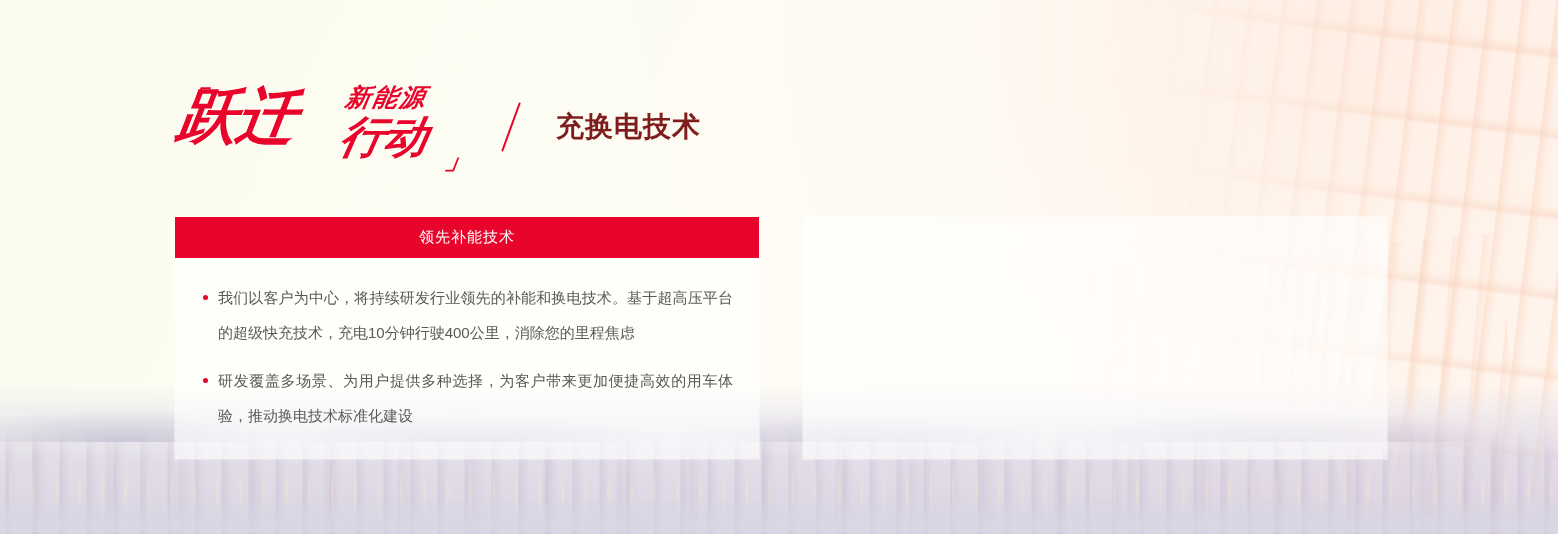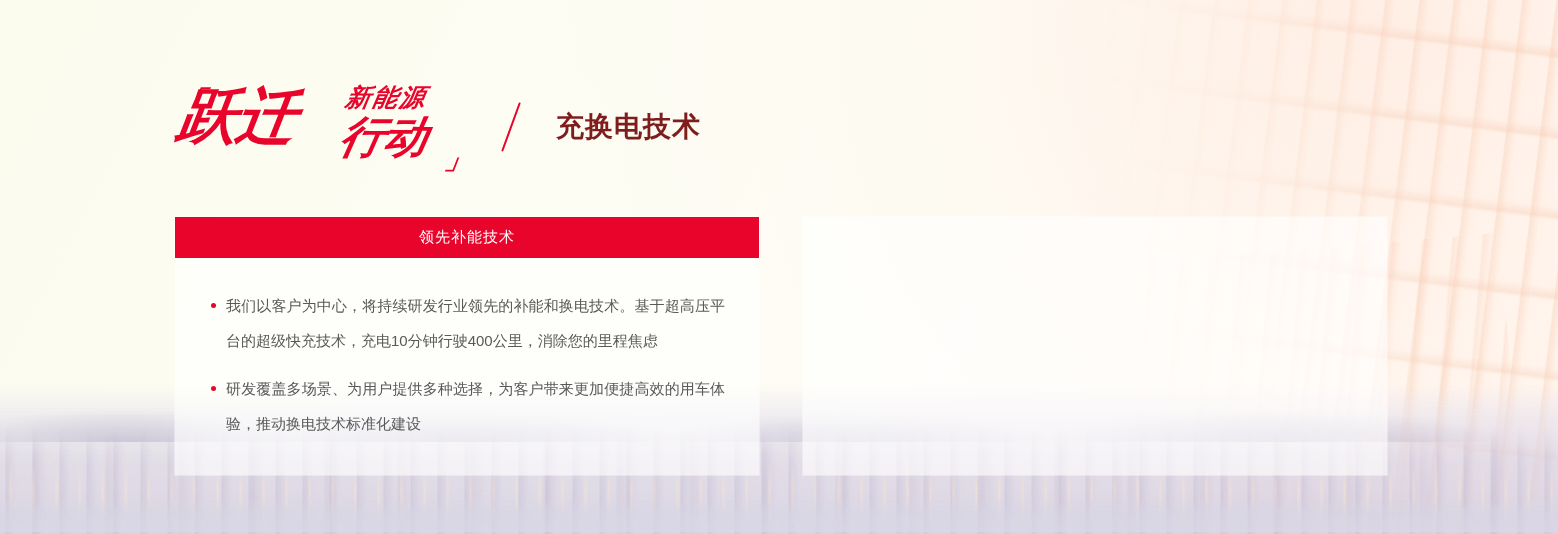--- a/index.html
+++ b/index.html
@@ -249,21 +249,21 @@
     font-weight: 400;
     letter-spacing: 1px;
   }
   .card-body {
     padding: 22px 26px 26px 26px;
     min-height: 162px;
     box-sizing: border-box;
   }
   .bullet-list {
     list-style: none;
-    margin: 8px;
+    margin: 0;
     padding: 0;
   }
   .bullet-item {
     position: relative;
     padding-left: 17px;
     margin-bottom: 13px;
     font-size: 15px;
     line-height: 35px;
     color: #595959;
     text-align: justify;

